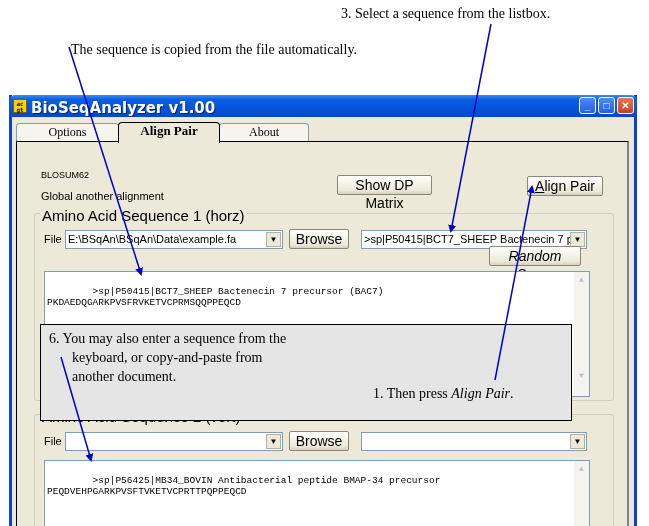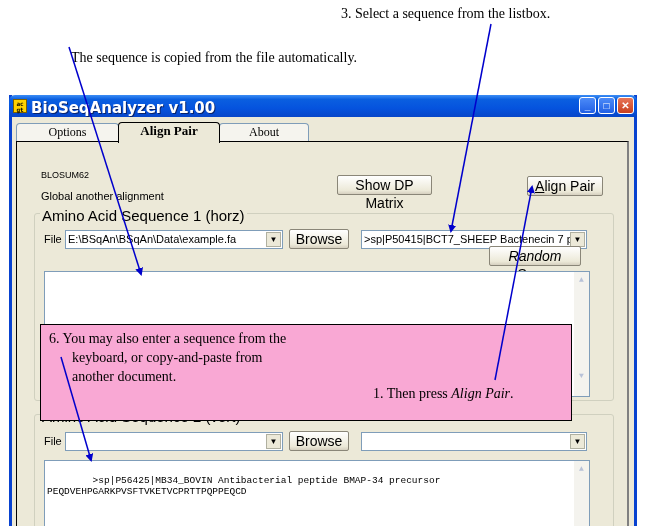--- a/index.html
+++ b/index.html
@@ -25,28 +25,28 @@
   .lbl { position: absolute; font-size: 11px; white-space: nowrap; }
   .btn { position: absolute; height: 20px; background: linear-gradient(#ffffff, #ece9d8 80%, #d6d0c0); border: 1px solid #8a8678; border-radius: 2px; font-size: 14px; text-align: center; line-height: 18px; }
   .group { position: absolute; border: 1px solid #d0d0bf; border-radius: 3px; }
   .group-title { position: absolute; top: -7px; left: 5px; background: #ece9d8; padding: 0 2px; font-size: 15px; }
   .combo { position: absolute; height: 19px; background: #fff; border: 1px solid #7f9db9; font-size: 11px; line-height: 17px; padding-left: 2px; white-space: nowrap; overflow: hidden; }
   .combo-arrow { position: absolute; right: 1px; top: 1px; width: 15px; height: 15px; background: #ece9d8; border: 1px solid #b0b0a0; font-size: 8px; line-height: 13px; text-align: center; }
   .textarea { position: absolute; background: #fff; border: 1px solid #7f9db9; font-family: "Liberation Mono", monospace; font-size: 9.5px; line-height: 11px; padding: 3px 2px; white-space: pre; overflow: hidden; }
   .vscroll { position: absolute; right: 0; top: 0; width: 15px; height: 100%; background: #f4f3ee; }
   .sarrow { position: absolute; left: 1px; width: 13px; height: 13px; color: #b8c2d8; font-size: 8px; text-align: center; line-height: 13px; }
 
-  .callout { position: absolute; background: #f9a8d4; border: 1px solid #000; font-family: "Liberation Serif", serif; font-size: 14px; z-index: 10; }
+  .callout { position: absolute; background: #e5e5e5; border: 1px solid #000; font-family: "Liberation Serif", serif; font-size: 14px; z-index: 10; }
   svg.arrows { position: absolute; left: 0; top: 0; z-index: 20; pointer-events: none; }
 </style>
 </head>
 <body>
 
 <div class="annot" style="left:341px; top:6px;">3.  Select a sequence from the listbox.</div>
-<div class="annot" style="left:71px; top:42px;margin-top:8px;">The sequence is copied from the file automatically.</div>
+<div class="annot" style="left:71px; top:42px;">The sequence is copied from the file automatically.</div>
 
 <div class="window">
   <div class="titlebar">
     <div class="app-icon">ac<br>gt</div>
     <div class="title-text">BioSeqAnalyzer  v1.00</div>
     <div class="wbtn" style="left:570px;">_</div>
     <div class="wbtn" style="left:589px;">□</div>
     <div class="wbtn close" style="left:608px;">✕</div>
   </div>
 
@@ -67,20 +67,22 @@
         <span>E:\BSqAn\BSqAn\Data\example.fa</span>
         <div class="combo-arrow">▼</div>
       </div>
       <div class="btn" style="left:254px; top:15px; width:60px;">Browse</div>
       <div class="combo" style="left:326px; top:16px; width:226px;">
         <span>&gt;sp|P50415|BCT7_SHEEP Bactenecin 7 pre</span>
         <div class="combo-arrow">▼</div>
       </div>
       <div class="btn" style="left:454px; top:32px; width:92px;font-style:italic;">Random Score</div>
       <div class="textarea" style="left:9px; top:57px; width:546px; height:126px;">
+        <span>&gt;sp|P50415|BCT7_SHEEP Bactenecin 7 precursor (BAC7)
+PKDAEDQGARKPVSFRVKETVCPRMSQQPPEQCD</span>
         <div class="vscroll">
           <div class="sarrow" style="top:1px;">▲</div>
           <div class="sarrow" style="bottom:14px;">▼</div>
         </div>
       </div>
     </div>
 
     <div class="group" style="left:17px; top:272px; width:580px; height:140px;">
       <div class="group-title">Amino Acid Sequence 2 (vert)</div>
       <div class="lbl" style="left:9px; top:20px;">File</div>

